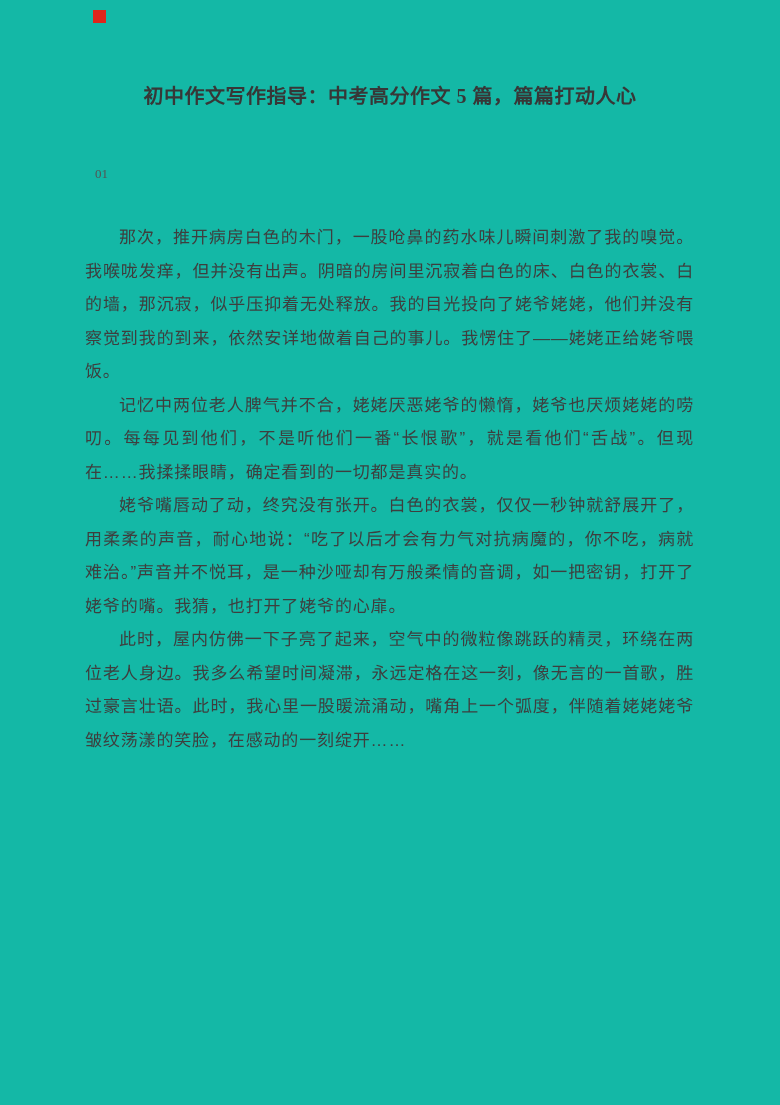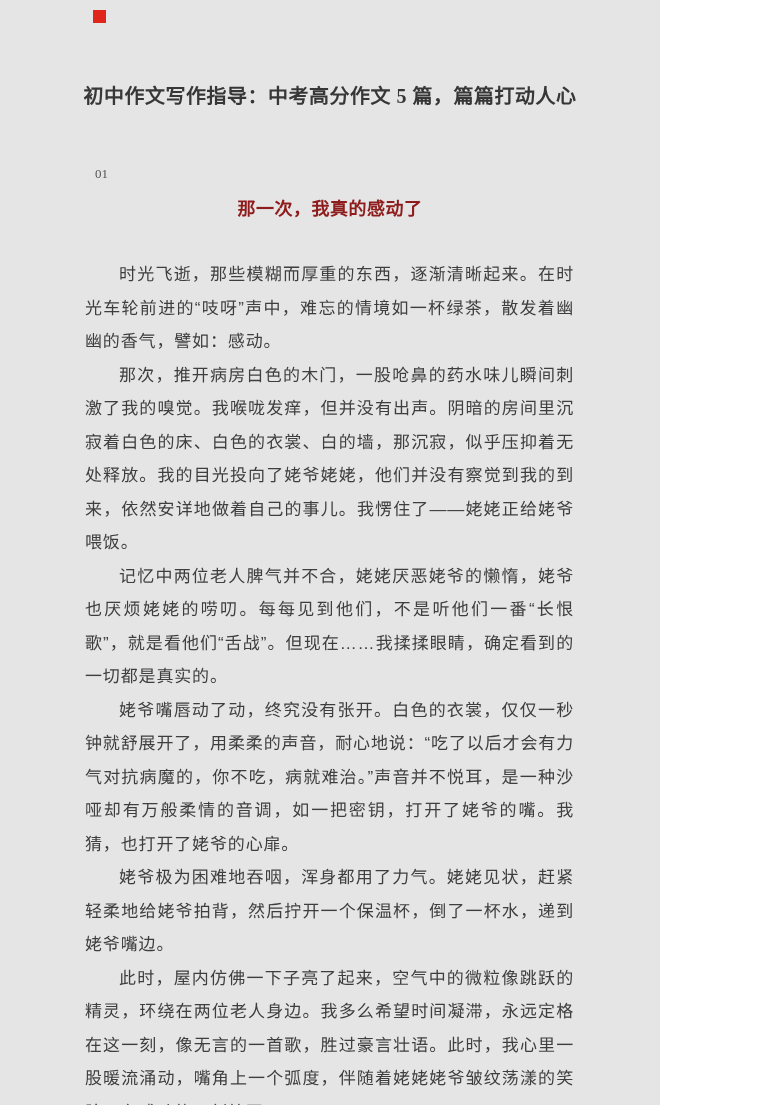--- a/index.html
+++ b/index.html
@@ -2,23 +2,23 @@
 <html lang="zh-CN"><head>
 <meta charset="utf-8">
 <style>
   html, body {
     margin: 0;
     padding: 0;
     background: #ffffff;
   }
   .page {
     position: relative;
-    width: 660px;
+    width: 780px;
     height: 1105px;
-    background: #e5e5e5;
+    background: #14b8a6;
     overflow: hidden;
     font-family: "Liberation Sans", "DejaVu Sans", sans-serif;
   }
   .page-marker {
     position: absolute;
     left: 93px;
     top: 10px;
     width: 13px;
     height: 13px;
     background: #e0251b; 
@@ -68,23 +68,20 @@
 </head>
 <body>
 
 <div class="page">
   <div class="page-marker" style="background: rgb(224, 37, 27);"></div>
 
   <h1 class="doc-title">初中作文写作指导：中考高分作文 5 篇，篇篇打动人心</h1>
 
   <div class="section-number">01</div>
 
-  <h2 class="essay-title" style="color: rgb(142, 28, 28);">那一次，我真的感动了</h2>
 
   <div class="essay-body">
-      <p>时光飞逝，那些模糊而厚重的东西，逐渐清晰起来。在时光车轮前进的“吱呀”声中，难忘的情境如一杯绿茶，散发着幽幽的香气，譬如：感动。</p>
       <p>那次，推开病房白色的木门，一股呛鼻的药水味儿瞬间刺激了我的嗅觉。我喉咙发痒，但并没有出声。阴暗的房间里沉寂着白色的床、白色的衣裳、白的墙，那沉寂，似乎压抑着无处释放。我的目光投向了姥爷姥姥，他们并没有察觉到我的到来，依然安详地做着自己的事儿。我愣住了——姥姥正给姥爷喂饭。</p>
       <p>记忆中两位老人脾气并不合，姥姥厌恶姥爷的懒惰，姥爷也厌烦姥姥的唠叨。每每见到他们，不是听他们一番“长恨歌”，就是看他们“舌战”。但现在……我揉揉眼睛，确定看到的一切都是真实的。</p>
       <p>姥爷嘴唇动了动，终究没有张开。白色的衣裳，仅仅一秒钟就舒展开了，用柔柔的声音，耐心地说：“吃了以后才会有力气对抗病魔的，你不吃，病就难治。”声音并不悦耳，是一种沙哑却有万般柔情的音调，如一把密钥，打开了姥爷的嘴。我猜，也打开了姥爷的心扉。</p>
-      <p>姥爷极为困难地吞咽，浑身都用了力气。姥姥见状，赶紧轻柔地给姥爷拍背，然后拧开一个保温杯，倒了一杯水，递到姥爷嘴边。</p>
       <p>此时，屋内仿佛一下子亮了起来，空气中的微粒像跳跃的精灵，环绕在两位老人身边。我多么希望时间凝滞，永远定格在这一刻，像无言的一首歌，胜过豪言壮语。此时，我心里一股暖流涌动，嘴角上一个弧度，伴随着姥姥姥爷皱纹荡漾的笑脸，在感动的一刻绽开……</p>
     </div>
 </div>
 
 </body></html>

